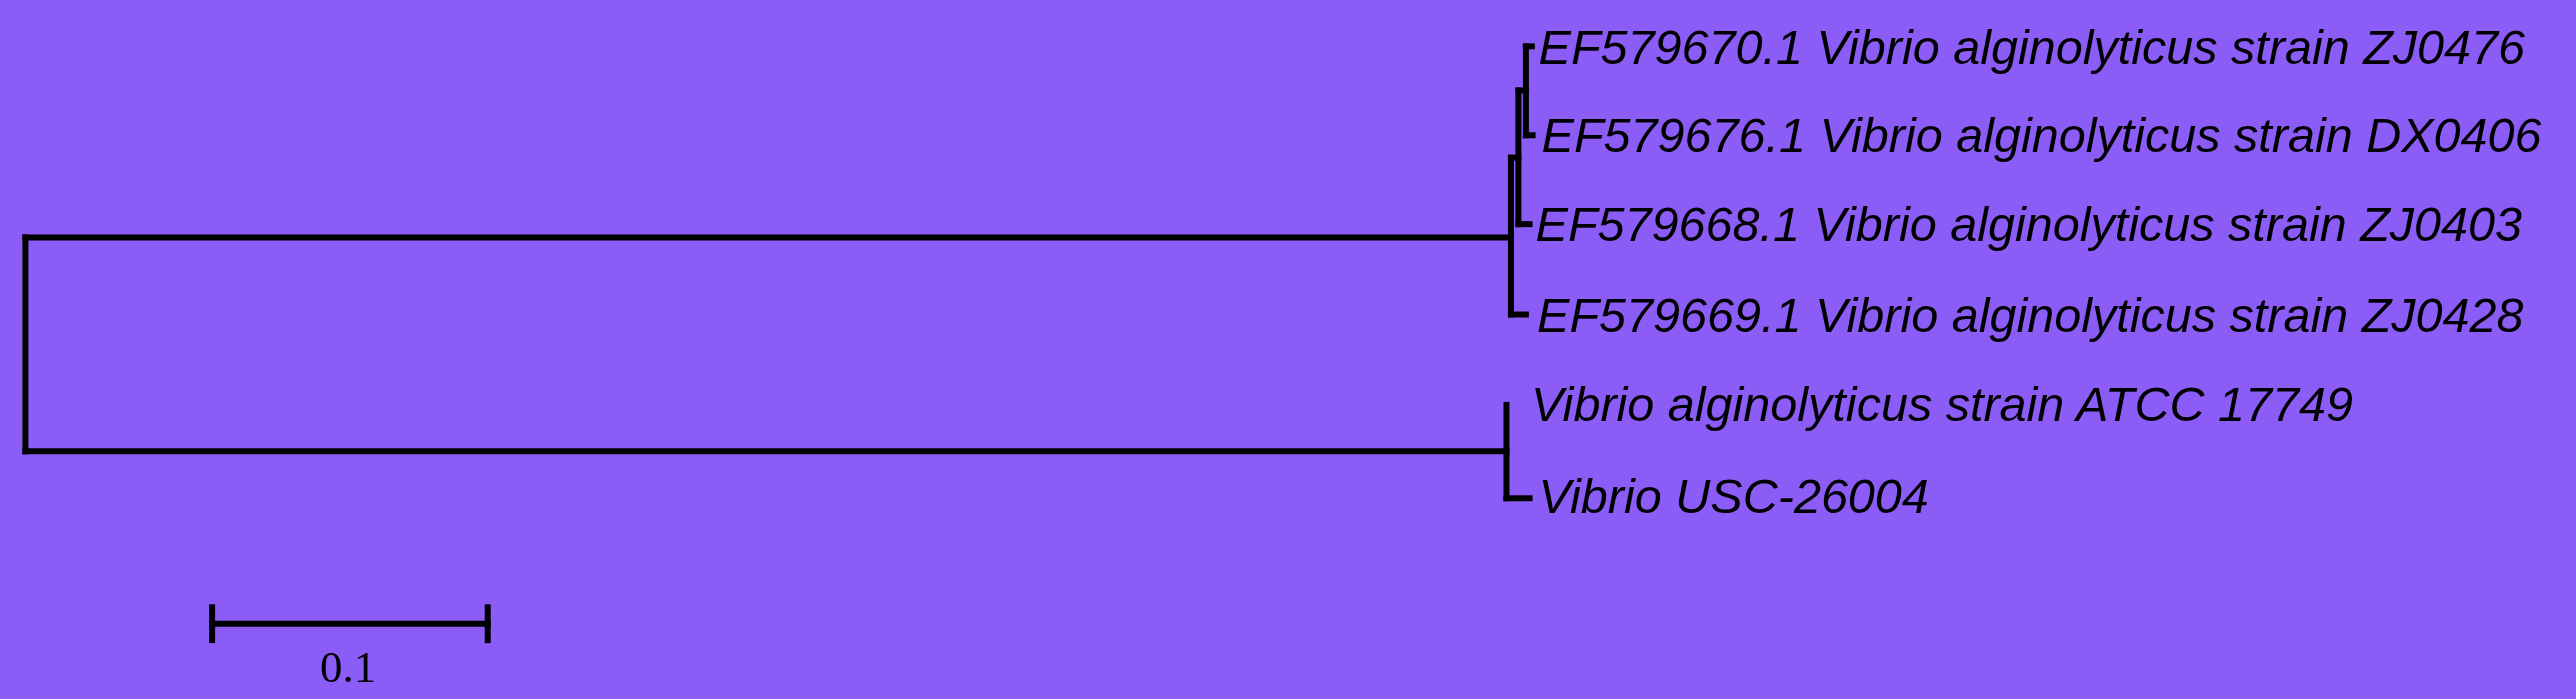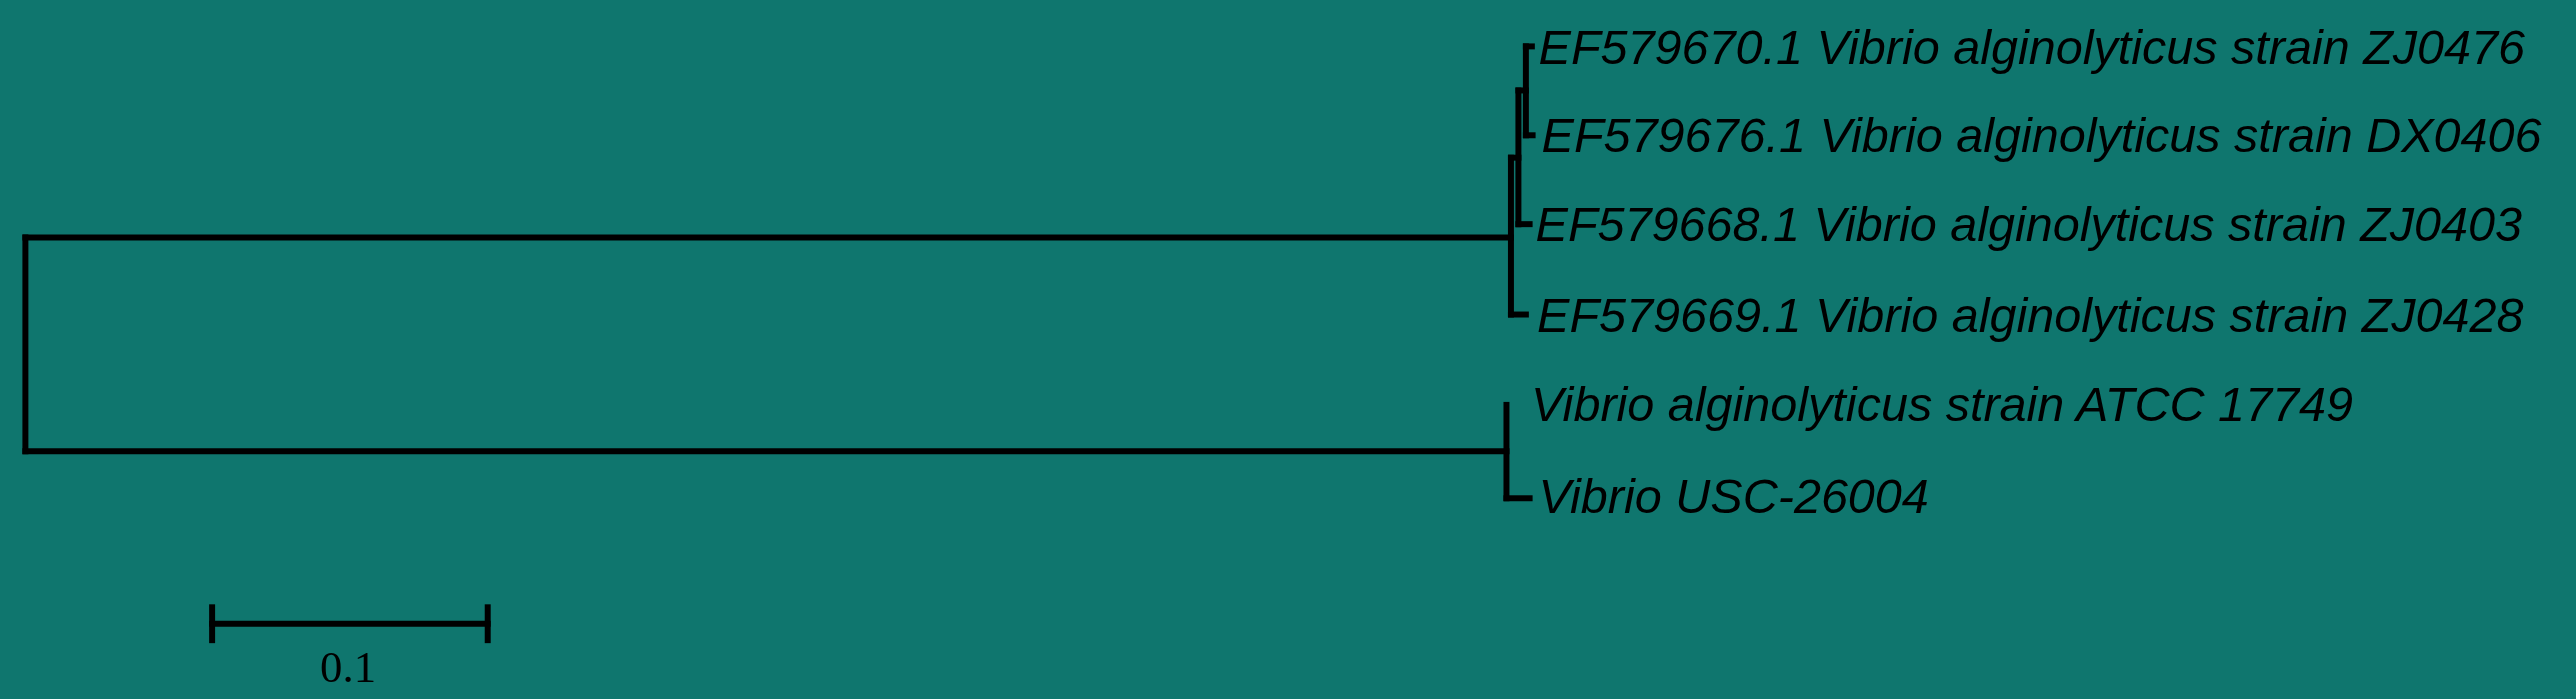--- a/index.html
+++ b/index.html
@@ -10,21 +10,21 @@
   body {
     width: 2576px;
     height: 700px;
     overflow: hidden;
     font-family: "Liberation Sans", sans-serif;
   }
   .figure-wrap {
     position: relative;
     width: 2576px;
     height: 700px;
-    background: #0f766e;
+    background: #8b5cf6;
   }
   svg#tree-svg {
     display: block;
     width: 2576px;
     height: 700px;
   }
   .taxon-label {
     font-family: "Liberation Sans", sans-serif;
     font-style: italic;
     font-size: 65px;

